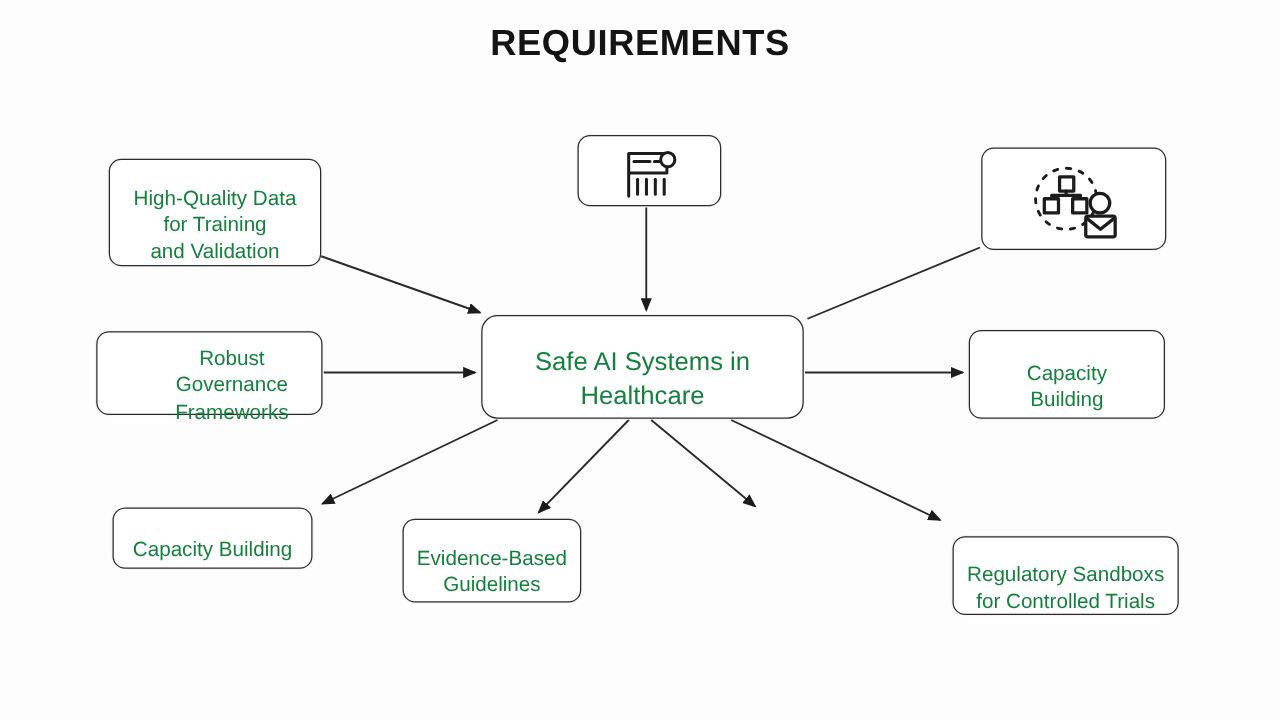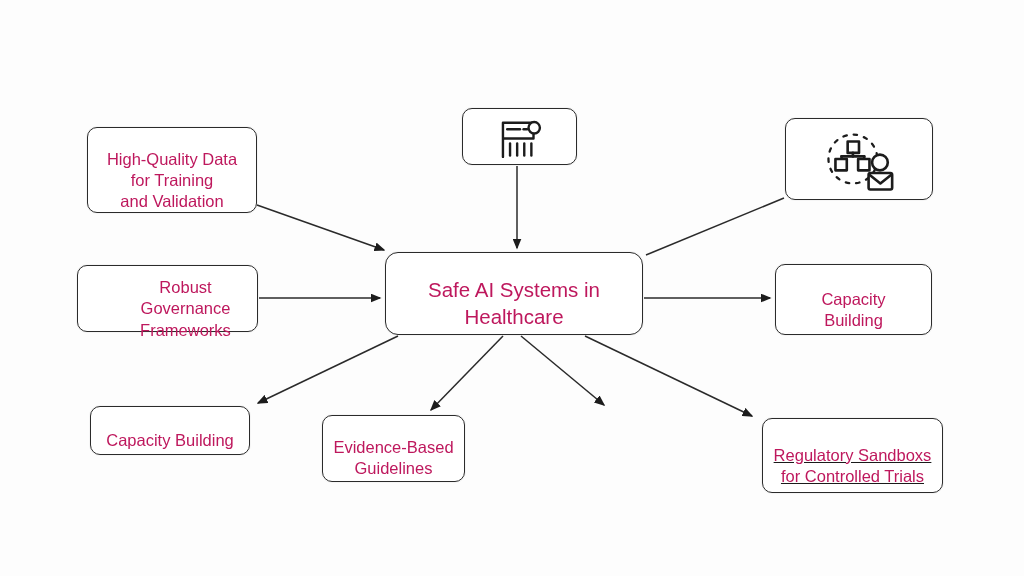--- a/index.html
+++ b/index.html
@@ -35,39 +35,40 @@
     align-items:center;
     justify-content:center;
     text-align:center;
     box-sizing:border-box;
     box-shadow:0 0 0 1px rgba(0,0,0,0.03);
   }
   .node-label{
     white-space:pre-line;
     font-size:16.5px;
     line-height:1.28;
-    color:#be185d;
+    color:#15803d;
     padding:2px 6px;
     margin-top:21px;
   }
   .center-node{
     border-radius:13px;
     border-width:1.8px;
   }
   .center-node .node-label{
     font-size:20.5px;
     line-height:1.3;
   }
   .icon-node svg{display:block;}
 </style>
 </head>
 <body>
 
 <div class="canvas">
 
+  <div class="title">REQUIREMENTS</div>
 
   <svg class="connectors" width="1024" height="576" viewBox="0 0 1024 576">
     <defs>
       <marker id="arrow" markerWidth="11" markerHeight="9" refX="9.5" refY="4.5" orient="auto" markerUnits="userSpaceOnUse">
         <path d="M0,0 L11,4.5 L0,9 z" fill="#1c1c1c"></path>
       </marker>
     </defs>
     <g stroke="#2a2a2a" stroke-width="1.5" fill="none">
       <line x1="257" y1="205" x2="384" y2="250" marker-end="url(#arrow)"></line>
       <line x1="517" y1="166" x2="517" y2="248" marker-end="url(#arrow)"></line>
@@ -138,18 +139,18 @@
   <div class="node" style="left:90px;top:406px;width:160px;height:49px;">
     <span class="node-label">Capacity Building</span>
   </div>
 
   <div class="node" style="left:322px;top:415px;width:143px;height:67px;align-items:flex-end;">
     <span class="node-label">Evidence-Based
 Guidelines</span>
   </div>
 
 
-  <div class="node" style="left:762px;top:418px;width:181px;height:75px;text-decoration:underline;">
+  <div class="node" style="left:762px;top:429px;width:181px;height:63px;">
     <span class="node-label">Regulatory Sandboxs
 for Controlled Trials</span>
   </div>
 
 </div>
 
 </body></html>

